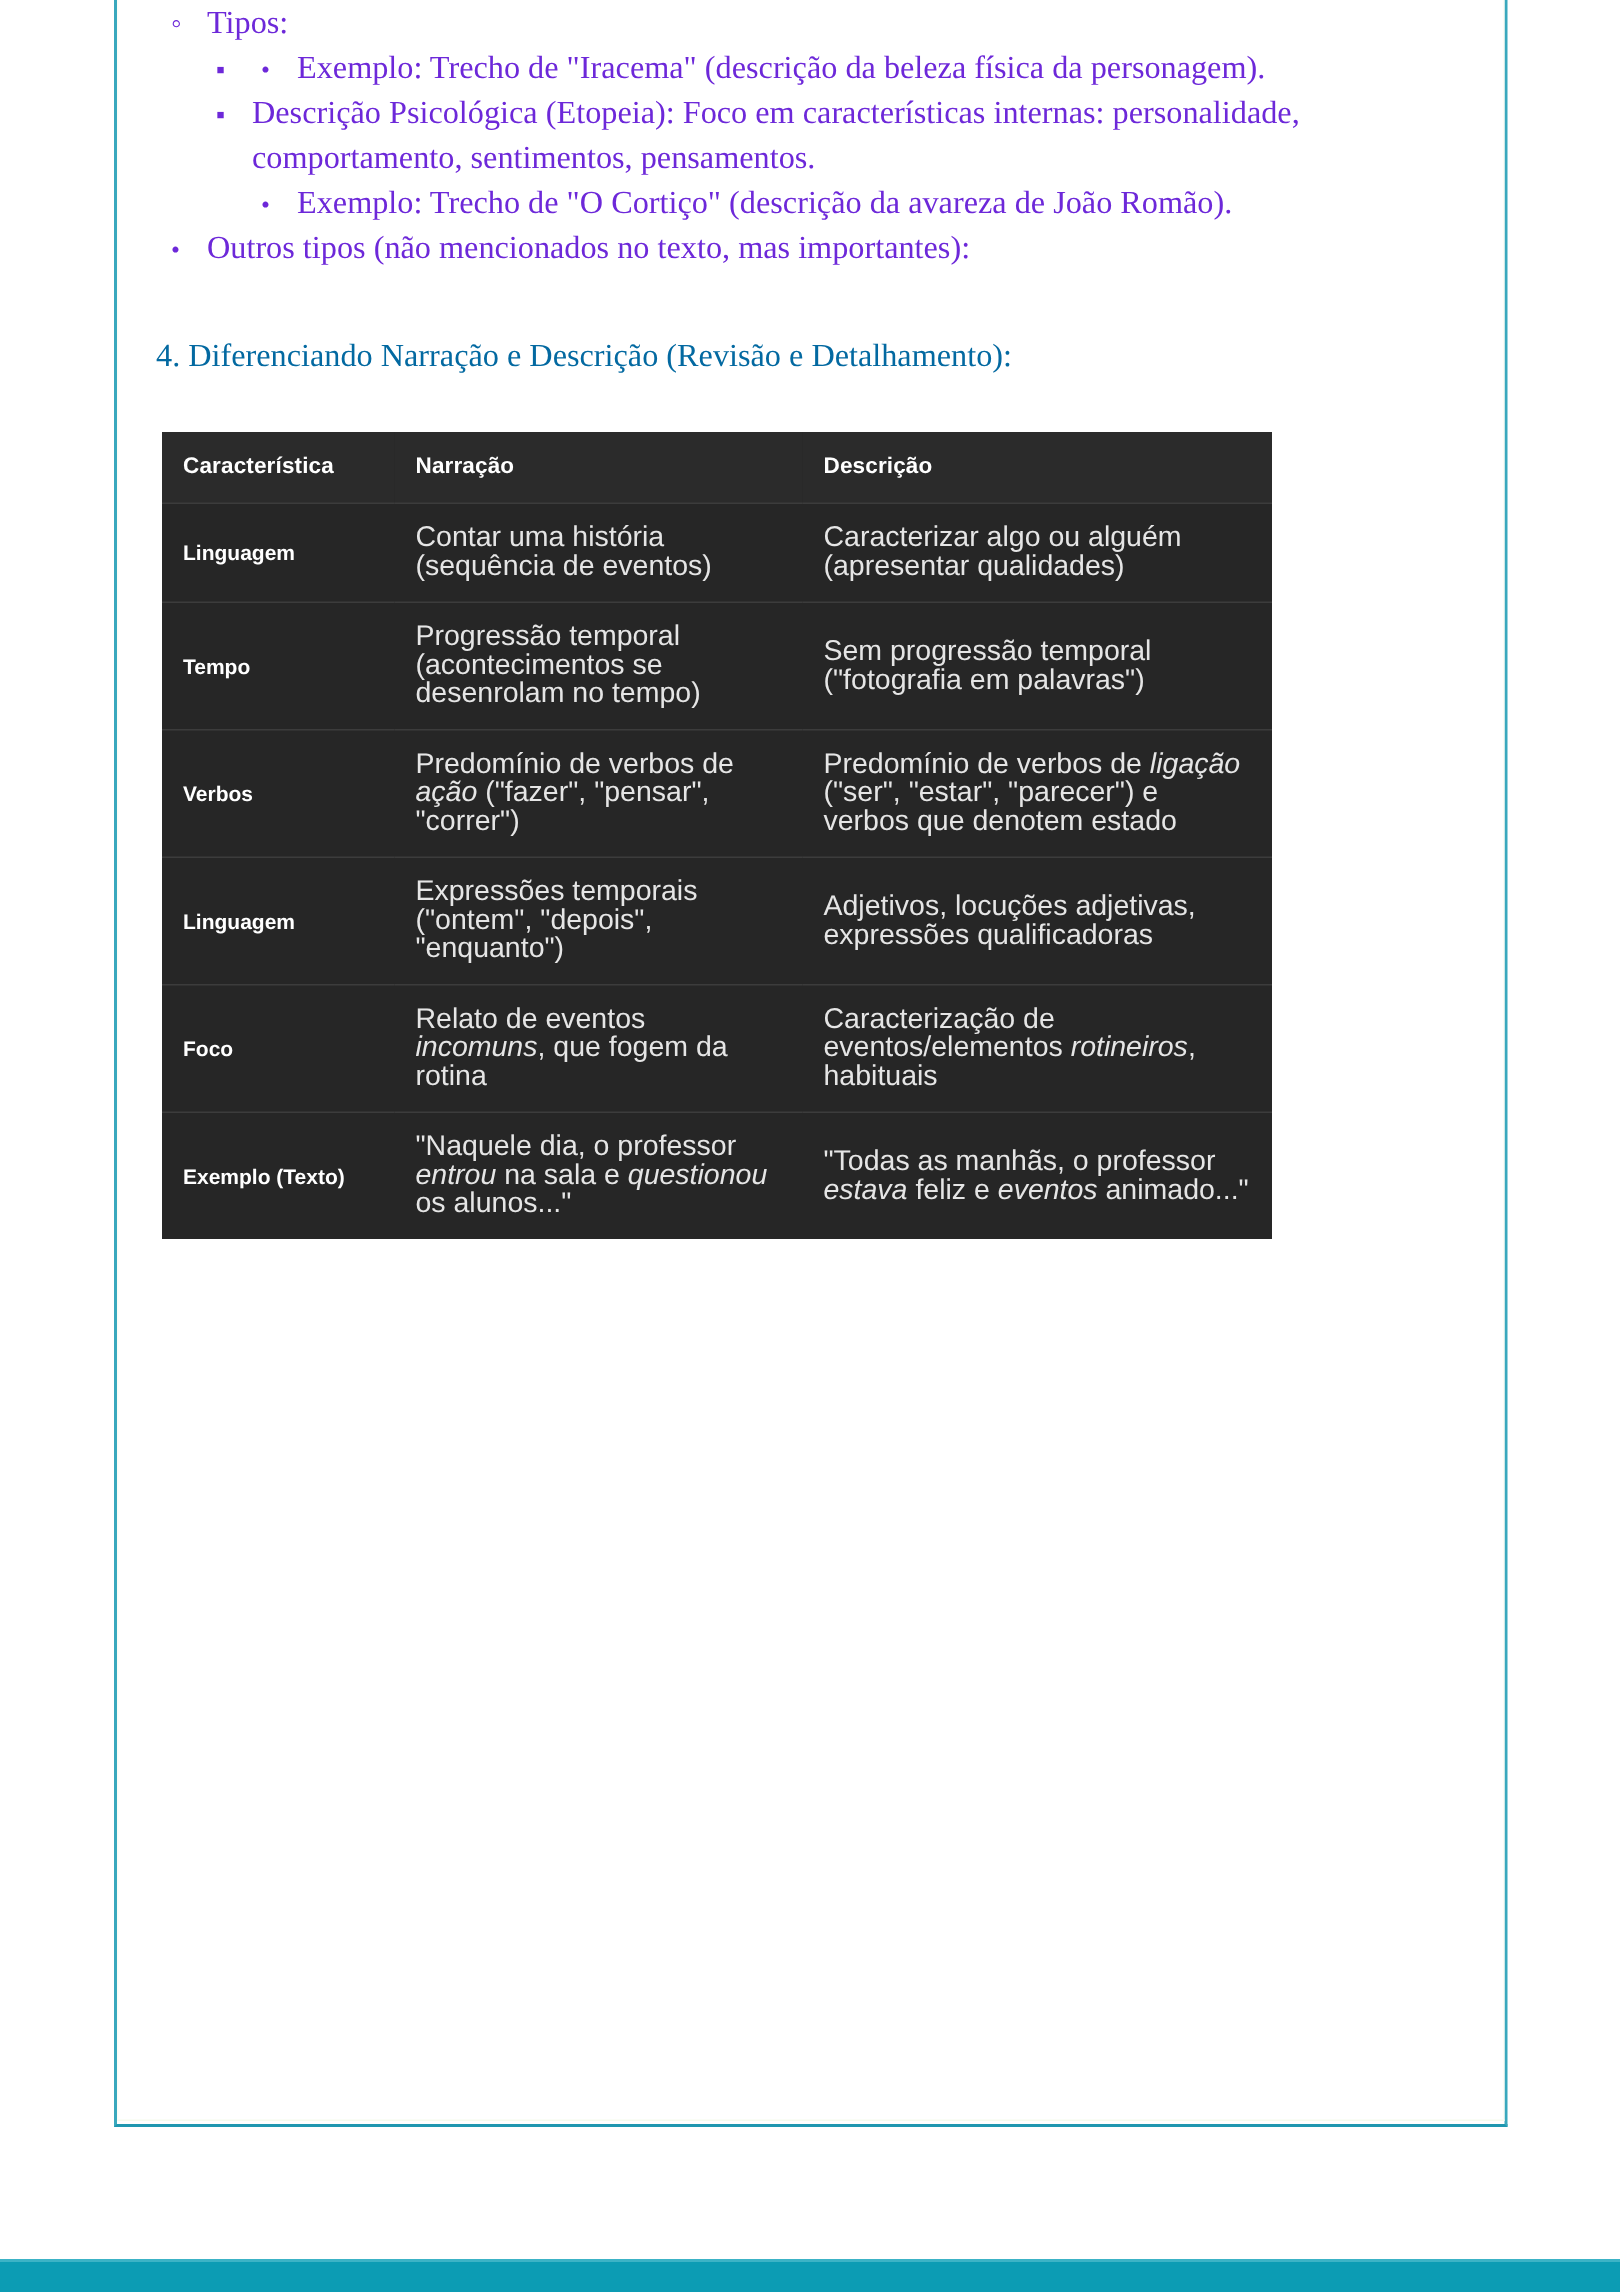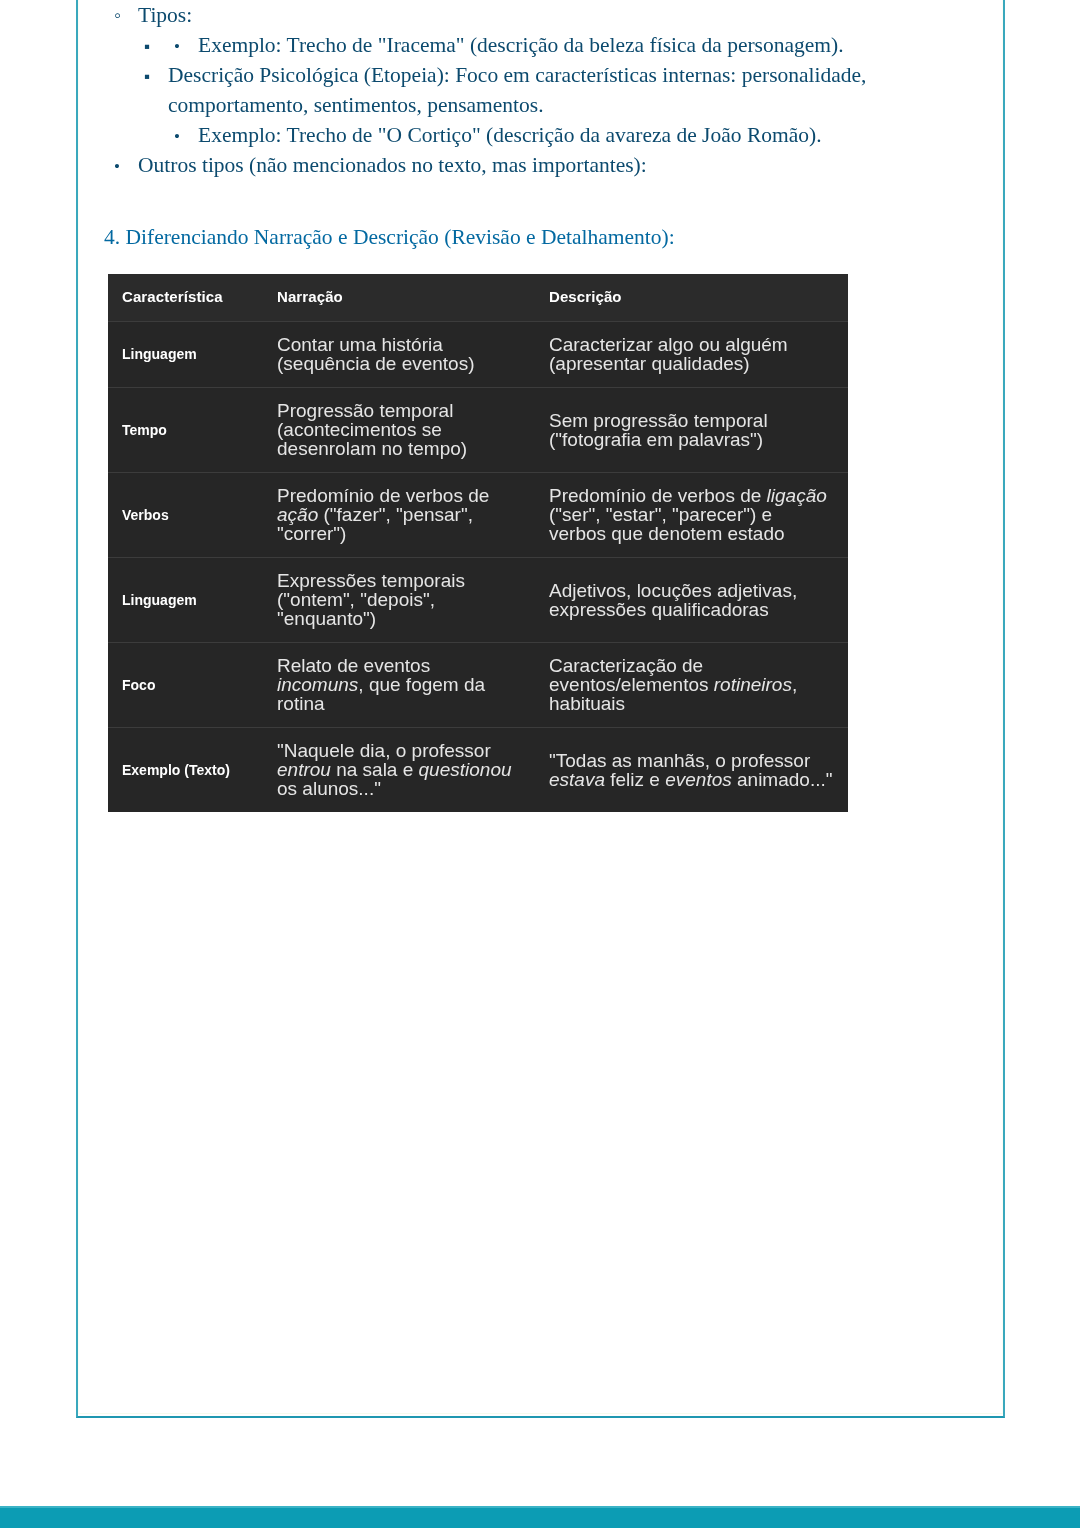--- a/index.html
+++ b/index.html
@@ -60,21 +60,21 @@
   .content {
     position: absolute;
     left: 108px;
     top: 0;
     width: 880px;
   }
 
   
   .outline {
     font-family: "Liberation Serif", "DejaVu Serif", serif;
-    color: #0c4a6e;
+    color: #6d28d9;
   }
   ul.lvl {
     list-style: none;
     margin: 0;
     padding: 0;
   }
   li.item {
     position: relative;
     font-size: 21.5px;
     line-height: 30px;
@@ -100,21 +100,21 @@
     font-family: "Liberation Serif", "DejaVu Serif", serif;
     font-size: 21.5px;
     line-height: 30px;
     color: #0369a1;
     margin-top: 42px;
     margin-left: -4px;
   }
 
   
   .cmp-wrap {
-    margin-top: 22px;
+    margin-top: 36px;
     width: 888px;
   }
   table.cmp {
     width: 740px;
     border-collapse: collapse;
     background: #262626;
     table-layout: fixed;
     font-family: "Liberation Sans", "DejaVu Sans", sans-serif;
   }
   table.cmp col.c1 { width: 155px; }

